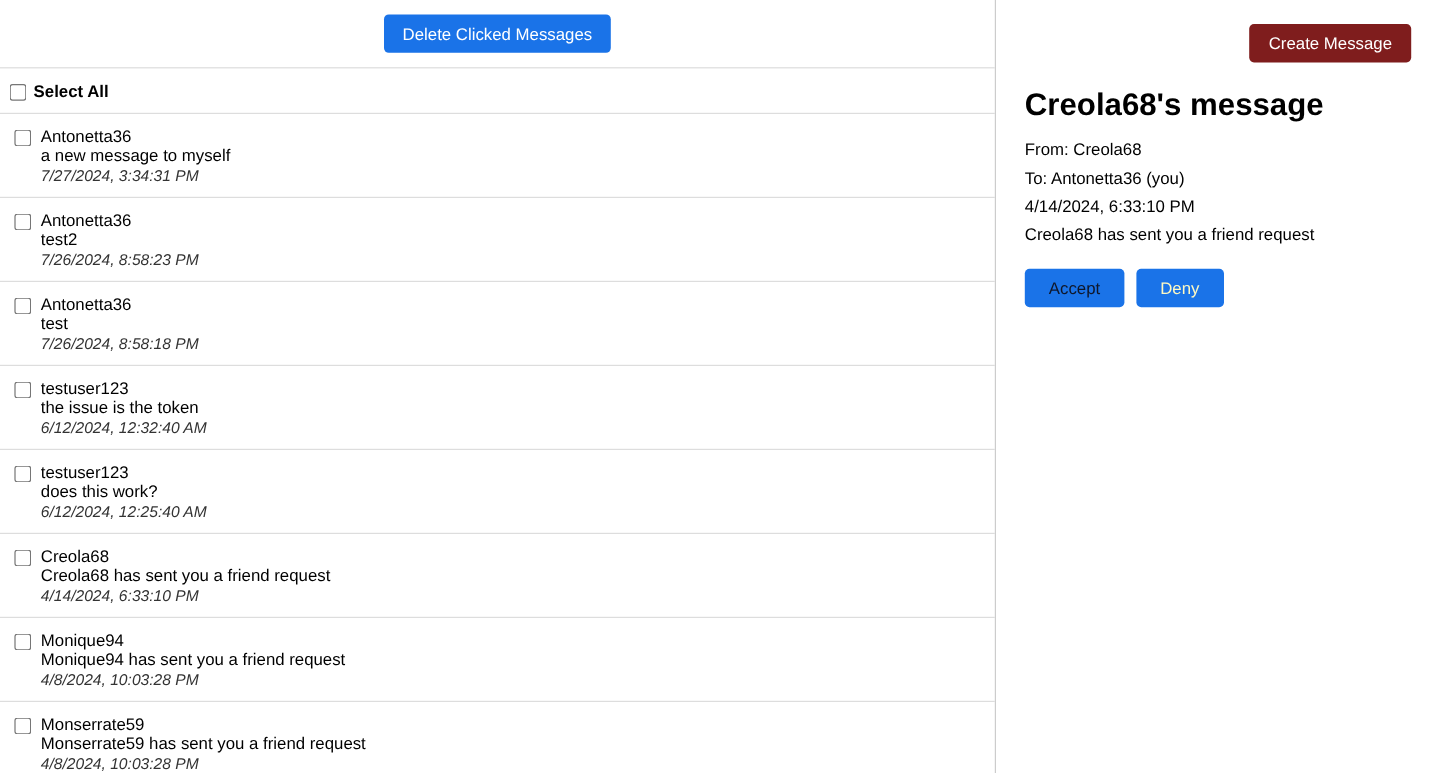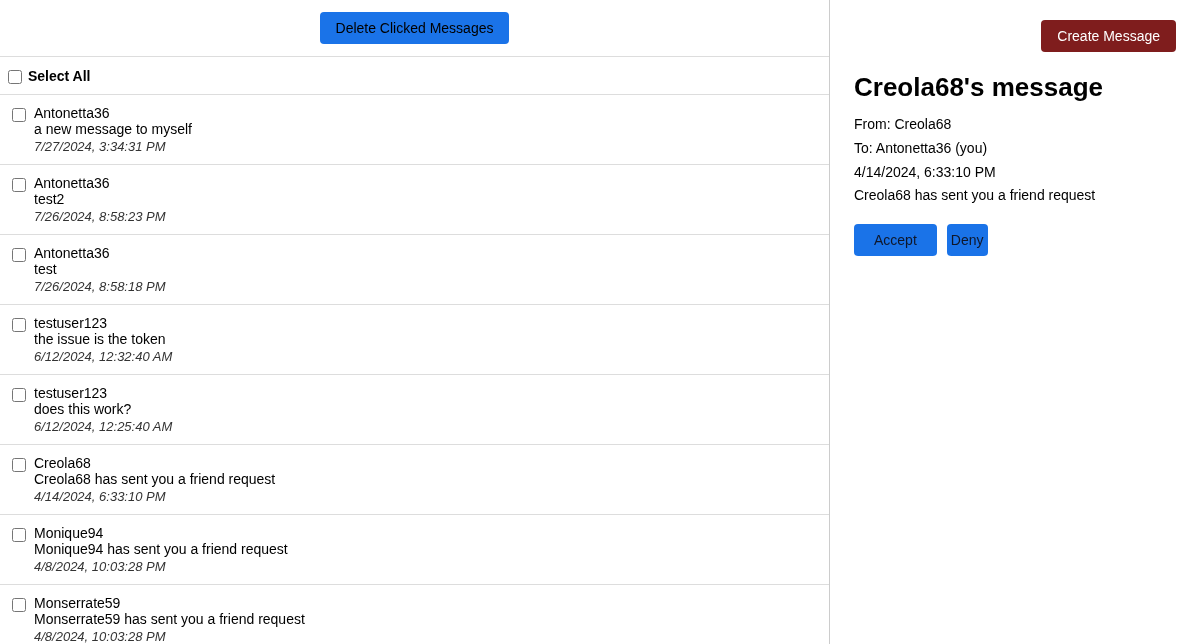--- a/index.html
+++ b/index.html
@@ -7,21 +7,21 @@
 
     .layout { display: flex; width: 1200px; min-height: 644px; }
 
     
     .left-panel { flex: 0 0 830px; border-right: 1px solid #ccc; }
 
     .top-bar { padding: 12px 16px; border-bottom: 1px solid #ddd; display: flex; align-items: center; justify-content: center; }
 
     .delete-btn {
       background: #1a73e8;
-      color: #000000;
+      color: #ffffff;
       border: none;
       padding: 8px 16px;
       border-radius: 4px;
       cursor: pointer;
       font-size: 14px;
     }
 
     .select-all-row {
       padding: 10px 8px;
       display: flex;
@@ -80,23 +80,23 @@
       color: #0f172a;
       border: none;
       padding: 8px 20px;
       border-radius: 4px;
       cursor: pointer;
       font-size: 14px;
     }
 
     .deny-btn {
       background: #1a73e8;
-      color: #0f172a;
-      border: none;
-      padding: 8px 4px;
+      color: #fef9c3;
+      border: none;
+      padding: 8px 20px;
       border-radius: 4px;
       cursor: pointer;
       font-size: 14px;
     }
   </style>
 </head>
 <body>
 
 <div class="layout">
 

